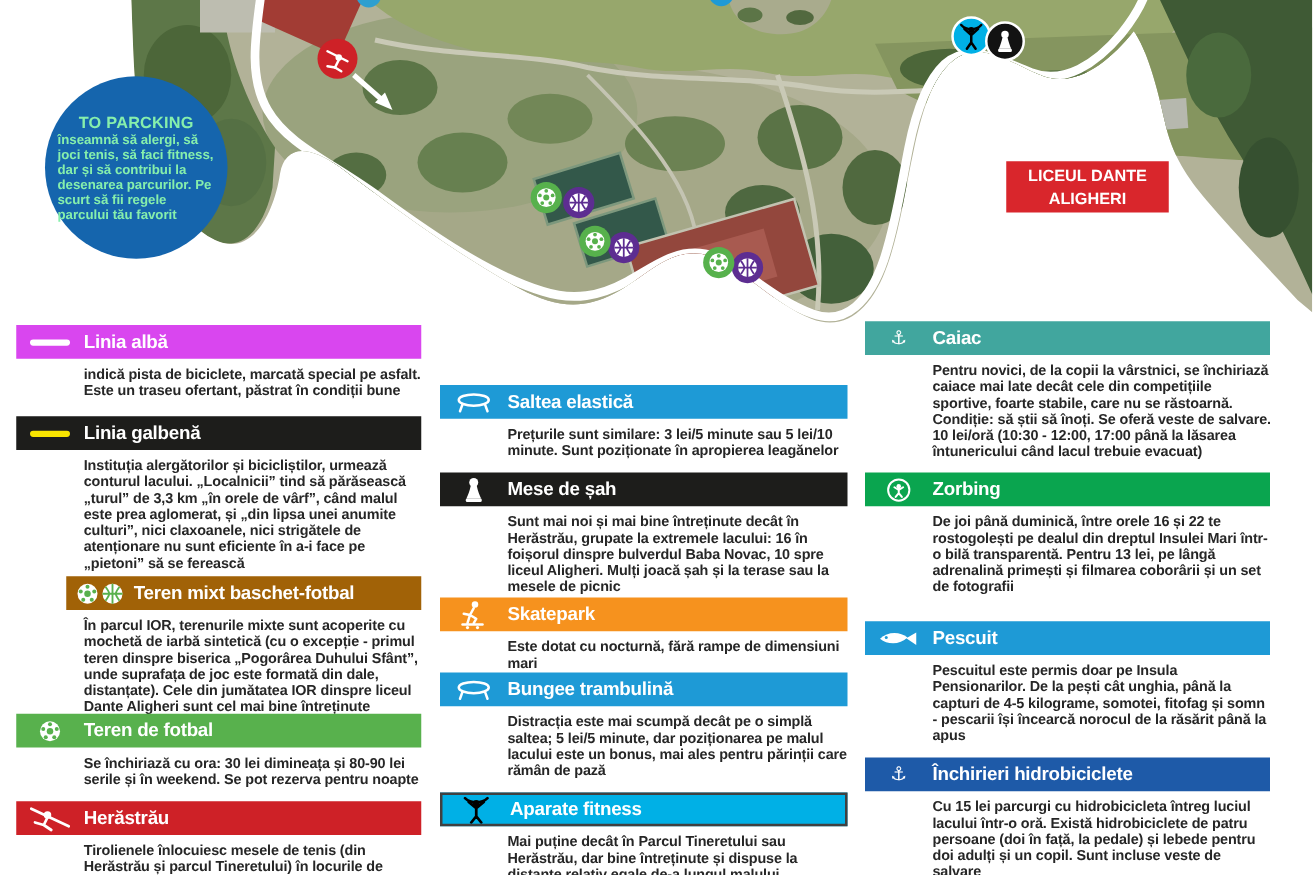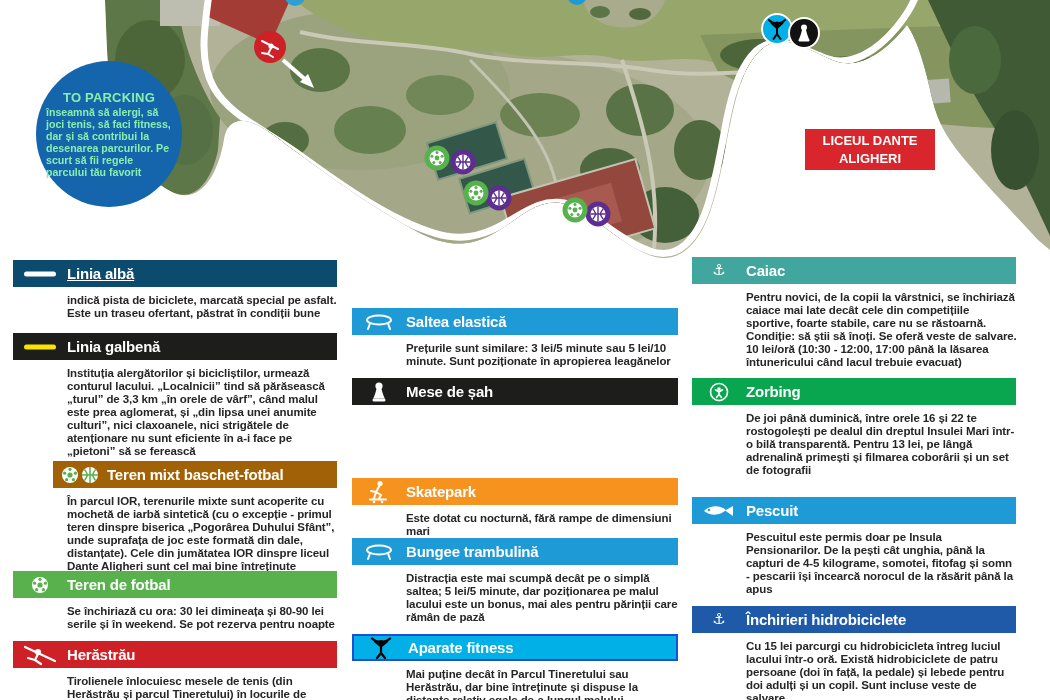--- a/index.html
+++ b/index.html
@@ -14,21 +14,21 @@
   .bubble-title{font-weight:bold;font-size:13px;letter-spacing:.2px;}
   .bubble-text{font-weight:bold;font-size:10.6px;line-height:1.14;margin-top:1px;}
   .school-label{position:absolute;left:805px;top:129px;width:130px;min-height:41px;
           display:flex;align-items:center;justify-content:center;text-align:center;
           color:#fff;font-weight:bold;font-size:13px;line-height:1.35;padding:2px 6px;box-sizing:border-box;}
   
   .entry{position:absolute;width:324px;}
   .bar{height:27px;display:flex;align-items:center;color:#fff;box-sizing:border-box;}
   .bar-ic{width:54px;display:flex;align-items:center;justify-content:center;flex:none;}
   .bar-title{font-weight:bold;font-size:15px;letter-spacing:-.2px;white-space:nowrap;}
-  .bordered{border:2px solid #1d4ed8;}
+  .bordered{border:2px solid #404040;}
   .body{margin:7px 0 0 54px;width:272px;font-size:11.5px;font-weight:bold;color:#262626;
         line-height:1.13;letter-spacing:-.1px;}
   .glyph{font-family:"DejaVu Sans",sans-serif;color:#fff;font-size:15px;line-height:1;}
   
   #e-l1{left:13px;top:260px}  #e-l2{left:13px;top:333px}  #e-l3{left:13px;top:461px}
   #e-l4{left:13px;top:571px}  #e-l5{left:13px;top:641px}
   #e-m1{left:352px;top:308px;width:326px} #e-m2{left:352px;top:378px;width:326px}
   #e-m3{left:352px;top:478px;width:326px} #e-m4{left:352px;top:538px;width:326px}
   #e-m5{left:352px;top:634px;width:326px}
   #e-r1{left:692px;top:257px} #e-r2{left:692px;top:378px}
@@ -213,21 +213,21 @@
 
     <div class="bubble" style="background: rgb(21, 101, 173);">
       <div class="bubble-title">TO PARCKING</div>
       <div class="bubble-text">înseamnă să alergi, să joci tenis, să faci fitness, dar și să contribui la desenarea parcurilor. Pe scurt să fii regele parcului tău favorit</div>
     </div>
 
     <div class="school-label" style="background: rgb(217, 38, 44);">LICEUL DANTE ALIGHERI</div>
   </div>
 
   <div class="entry" id="e-l1">
-    <div class="bar" style="background: #0c4a6e; text-decoration: underline;">
+    <div class="bar" style="background: #d946ef;">
       <span class="bar-ic">
         <svg width="36" height="10">
             <rect x="2" y="2.5" width="32" height="5" rx="2.5" fill="#fff"></rect>
           </svg>
         </span>
       <span class="bar-title">Linia albă</span>
     </div>
     <div class="body">indică pista de biciclete, marcată special pe asfalt. Este un traseu ofertant, păstrat în condiții bune</div>
   </div>
 
@@ -323,20 +323,21 @@
     <div class="bar" style="background: rgb(29, 29, 27);">
       <span class="bar-ic">
         <svg width="20" height="22" viewBox="0 0 20 22" fill="#fff">
           <circle cx="10" cy="5" r="3.6"></circle>
           <path d="M7.6,7.5 C6.6,12 5.4,15 4.2,17.5 L15.8,17.5 C14.6,15 13.4,12 12.4,7.5 Z"></path>
           <rect x="3.6" y="17.5" width="12.8" height="3" rx="1.2"></rect>
         </svg>
         </span>
       <span class="bar-title">Mese de șah</span>
     </div>
+    <div class="body">Sunt mai noi și mai bine întreținute decât în Herăstrău, grupate la extremele lacului: 16 în foișorul dinspre bulverdul Baba Novac, 10 spre liceul Aligheri. Mulți joacă șah și la terase sau la mesele de picnic</div>
   </div>
 
   <div class="entry" id="e-m3">
     <div class="bar" style="background: rgb(246, 146, 30);">
       <span class="bar-ic">
         <svg width="26" height="24" viewBox="0 0 26 24">
           <g stroke="#fff" stroke-width="2" stroke-linecap="round" fill="none">
             <circle cx="14" cy="3.5" r="2.6" fill="#fff" stroke="none"></circle>
             <path d="M13,6.5 L10,12 M10,12 L5,11 M10,12 L15,15 M15,15 L13,18.5 M10,12 L8,18.5"></path>
             <line x1="4" y1="19.5" x2="20" y2="19.5"></line>

